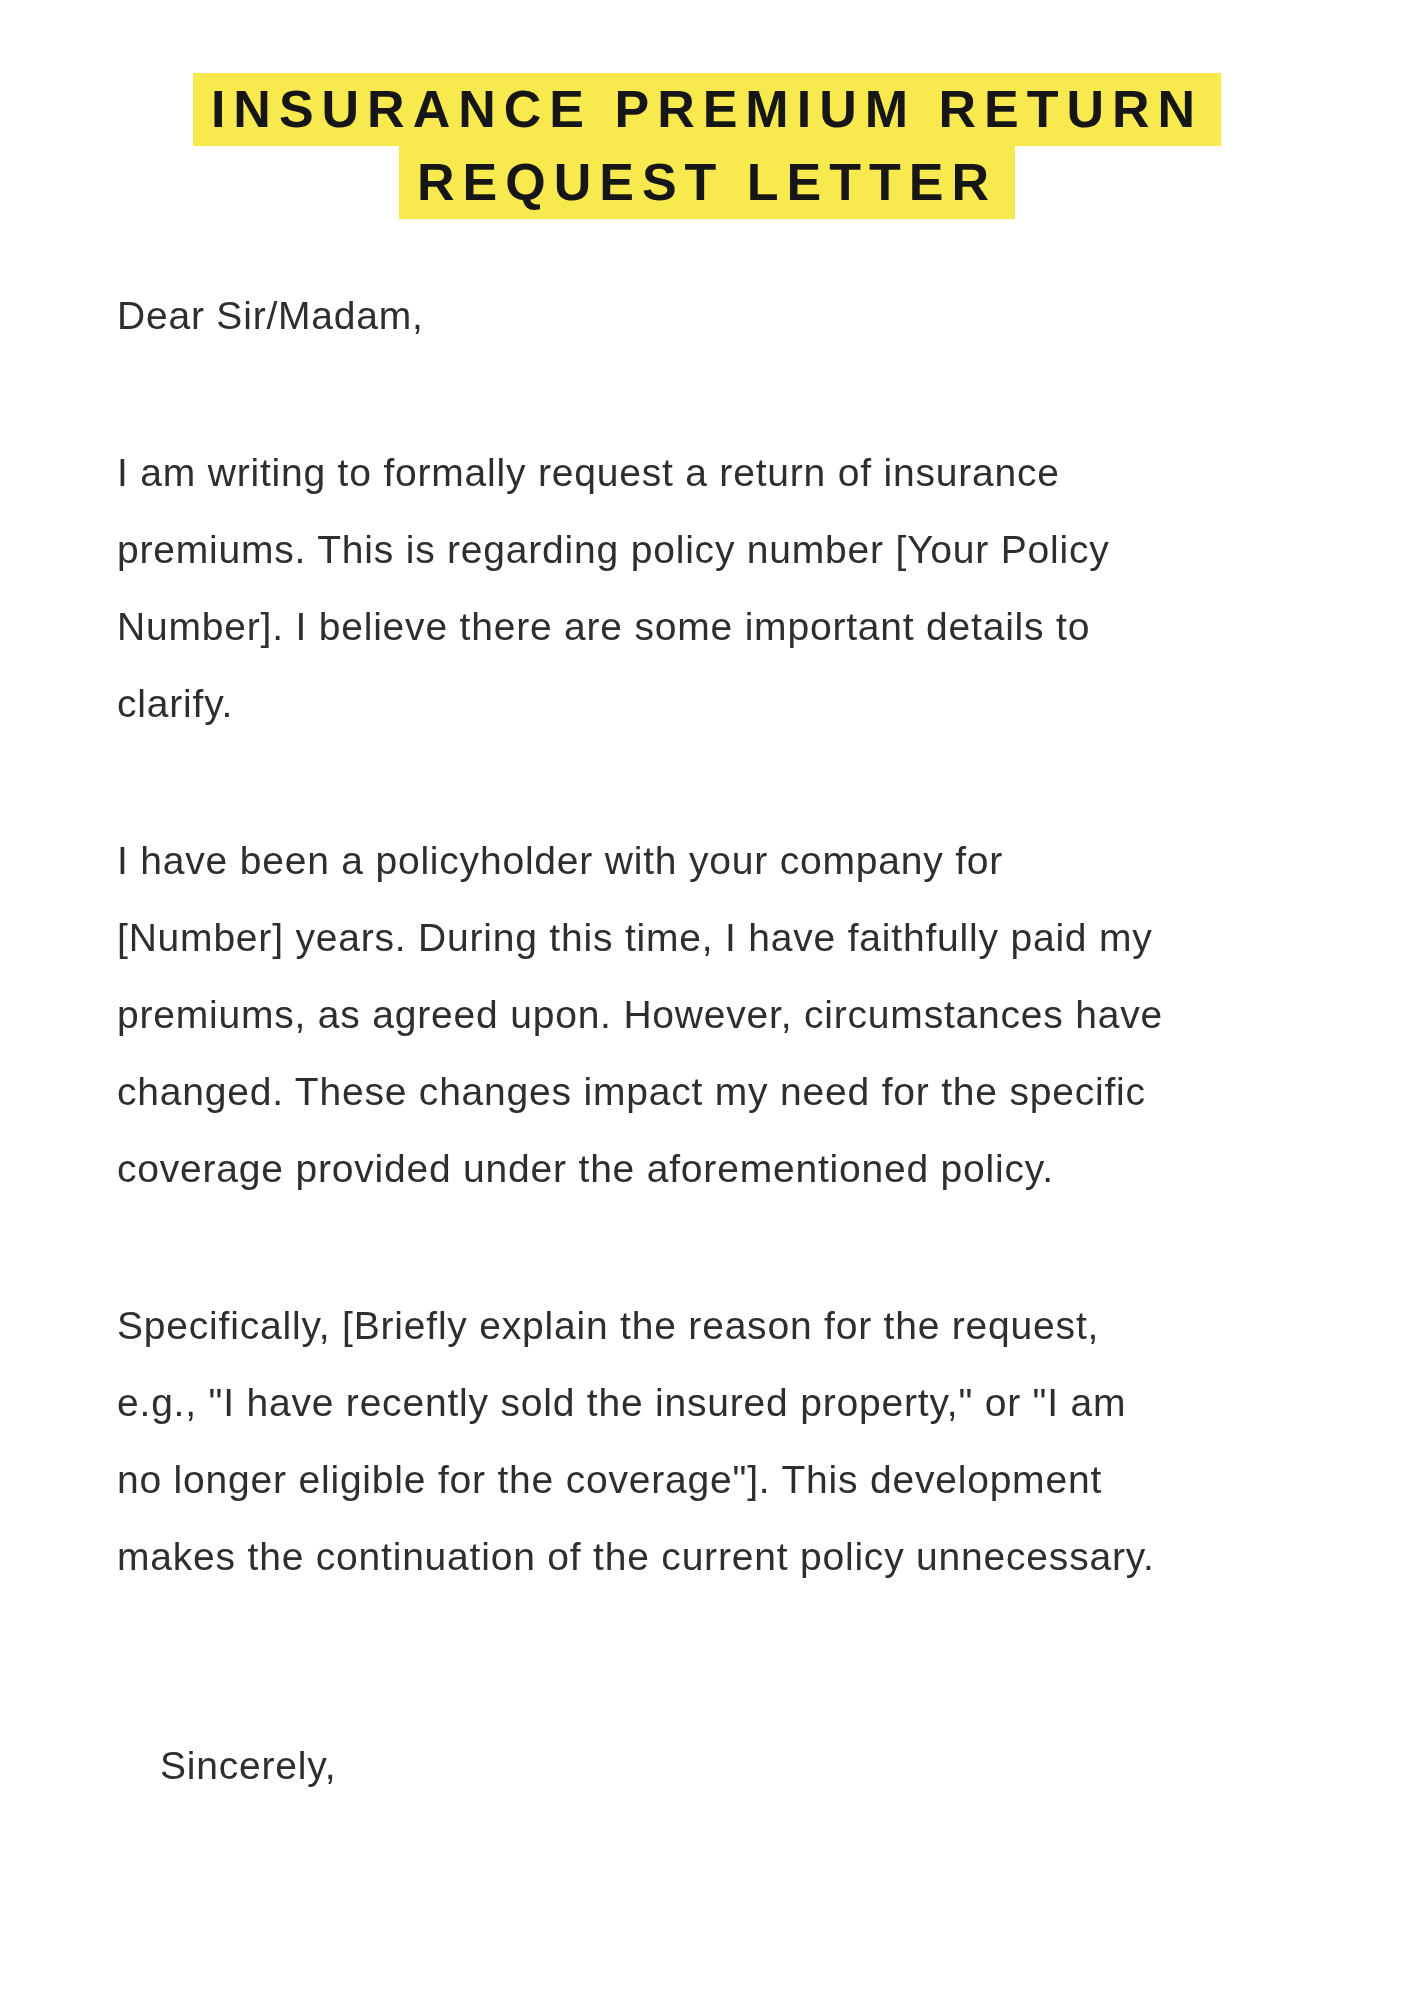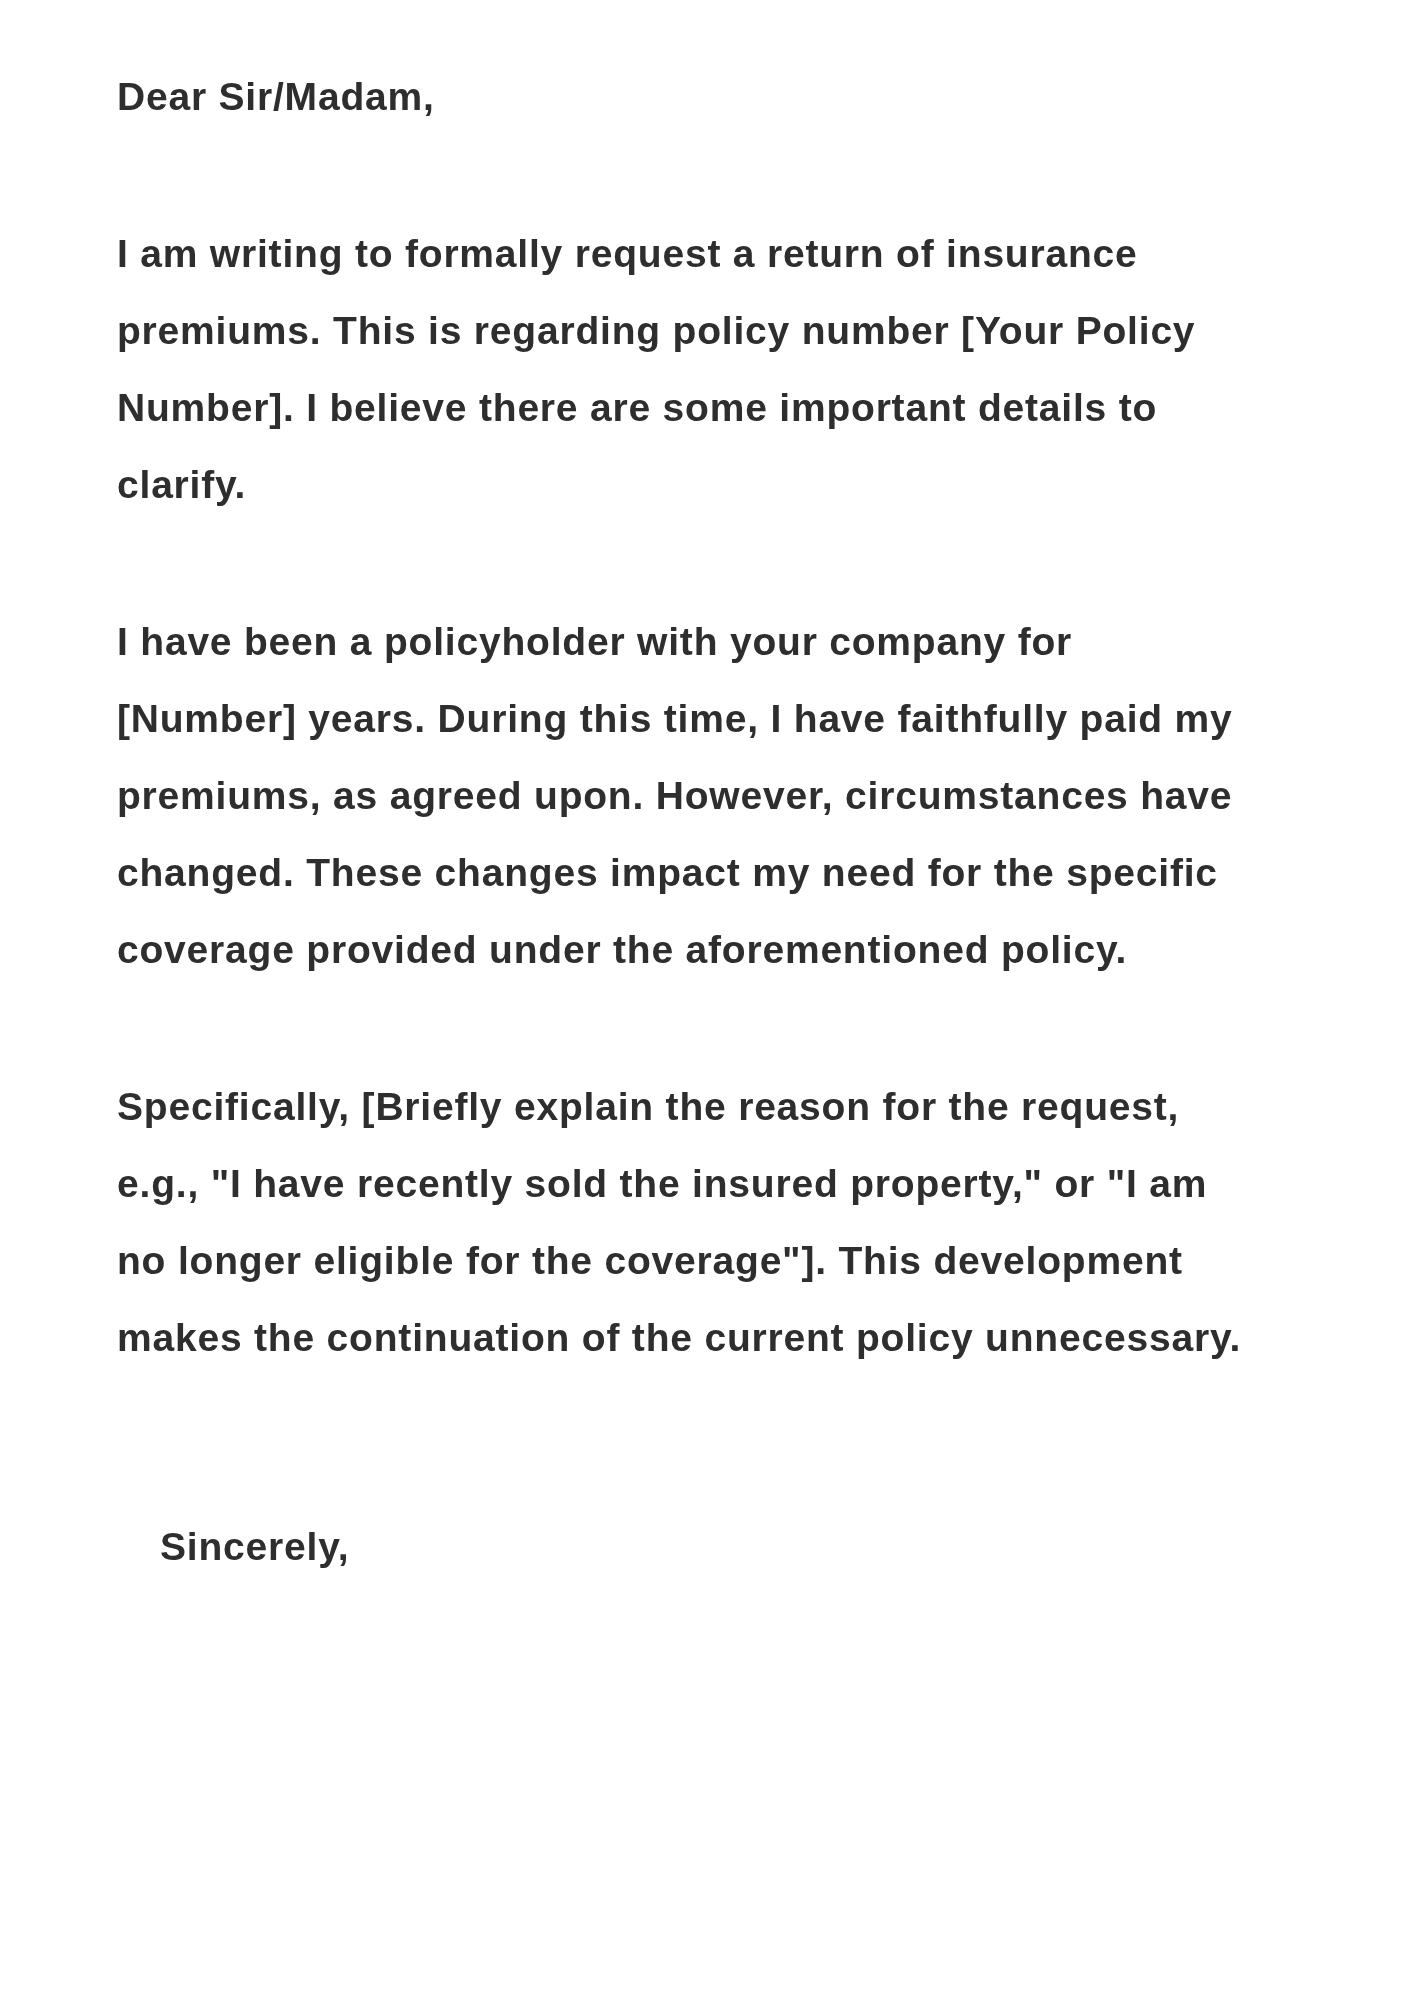--- a/index.html
+++ b/index.html
@@ -31,37 +31,41 @@
   .title-line{display:block;}
   .hl{
     display:inline-block;
     background:var(--hl);
     line-height:73px;
     padding:0 18px;
     white-space:nowrap;
   }
   .body-text{
     font-size:39px;
-    font-weight:700;
+    font-weight:400;
     line-height:77px;
     letter-spacing:0.8px;
     color:var(--text);
     margin:0 40px 0 117px;
     white-space:pre-line;
   }
   .salutation{margin-top:58px;}
   .para{margin-top:80px;}
   .closing{margin-top:55px;}
   .closing-line{display:block;margin-left:43px;}
 </style>
 </head>
 <body>
 
 <div class="page">
 
+  <h1 class="title">
+    <span class="title-line"><span class="hl">INSURANCE PREMIUM RETURN</span></span>
+    <span class="title-line"><span class="hl">REQUEST LETTER</span></span>
+  </h1>
 
   <p class="body-text salutation">Dear Sir/Madam,</p>
 
   <p class="body-text para">I am writing to formally request a return of insurance
 premiums. This is regarding policy number [Your Policy
 Number]. I believe there are some important details to
 clarify.</p>
 
   <p class="body-text para">I have been a policyholder with your company for
 [Number] years. During this time, I have faithfully paid my

